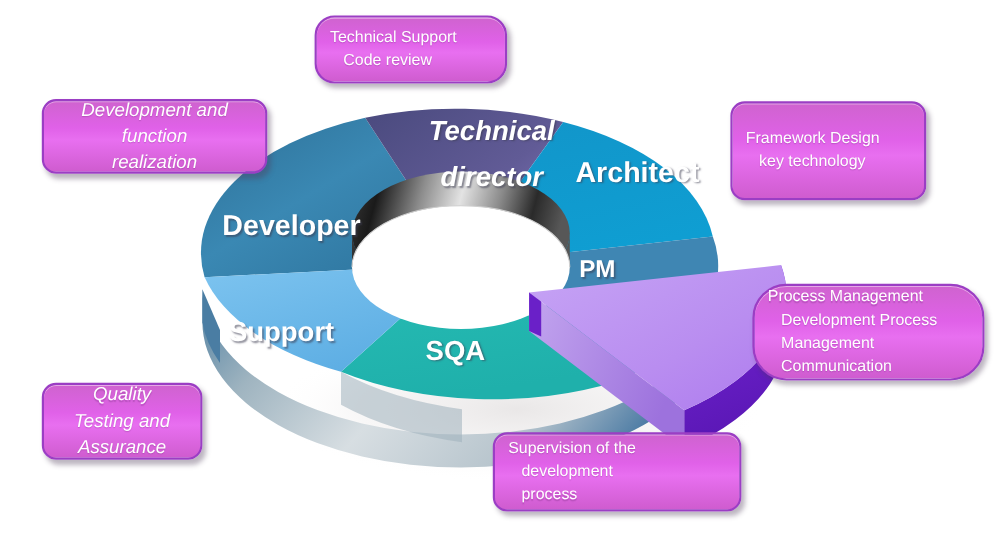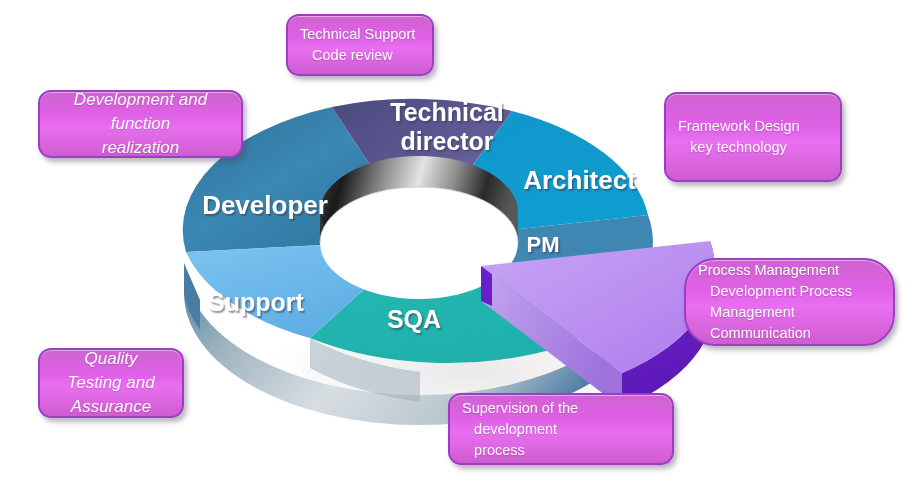--- a/index.html
+++ b/index.html
@@ -49,39 +49,39 @@
   .style-italic .cl-line {
     font-size: 17px;
     line-height: 24px;
     font-style: italic;
     font-weight: 400;
   }
   .align-c { text-align: center; }
   .align-l { text-align: left; }
 
   
-  #callout-technical-support { left: 286px; top: 14px;  width: 148px; height: 62px; }
+  #callout-technical-support { left: 286px; top: 14px;  width: 175px; height: 62px; border-radius: 18px; }
   #callout-development       { left: 38px;  top: 90px;  width: 205px; height: 68px; }
   #callout-framework         { left: 664px; top: 92px;  width: 178px; height: 90px; }
   #callout-process-mgmt      { left: 684px; top: 258px; width: 211px; height: 88px; border-radius: 31px; }
   #callout-testing           { left: 38px;  top: 348px; width: 146px; height: 70px; }
   #callout-supervision       { left: 448px; top: 393px; width: 226px; height: 72px; }
 
   
   .seg-label {
     position: absolute;
     color: #ffffff;
     font-weight: bold;
     text-align: center;
     text-shadow: 1.5px 1.5px 1.6px rgba(60,60,80,0.55);
     pointer-events: none;
     white-space: pre-line;
   }
-  #label-technical-director { left: 367px; top: 98px;  width: 160px; font-size: 25px; line-height: 29px; }
-  #label-architect          { left: 512px; top: 141px; width: 135px; font-size: 26px; margin-top: 24px; }
+  #label-technical-director { left: 367px; top: 98px;  width: 160px; font-size: 25px; line-height: 42px; font-style: italic; }
+  #label-architect          { left: 512px; top: 141px; width: 135px; font-size: 26px; }
   #label-pm                 { left: 498px; top: 232px; width: 90px;  font-size: 22px; }
   #label-developer          { left: 190px; top: 190px; width: 150px; font-size: 26px; }
   #label-tester             { left: 196px; top: 288px; width: 120px; font-size: 25px; }
   #label-sqa                { left: 364px; top: 305px; width: 100px; font-size: 25px; }
 </style>
 </head>
 <body>
 
 <div id="stage">
 

